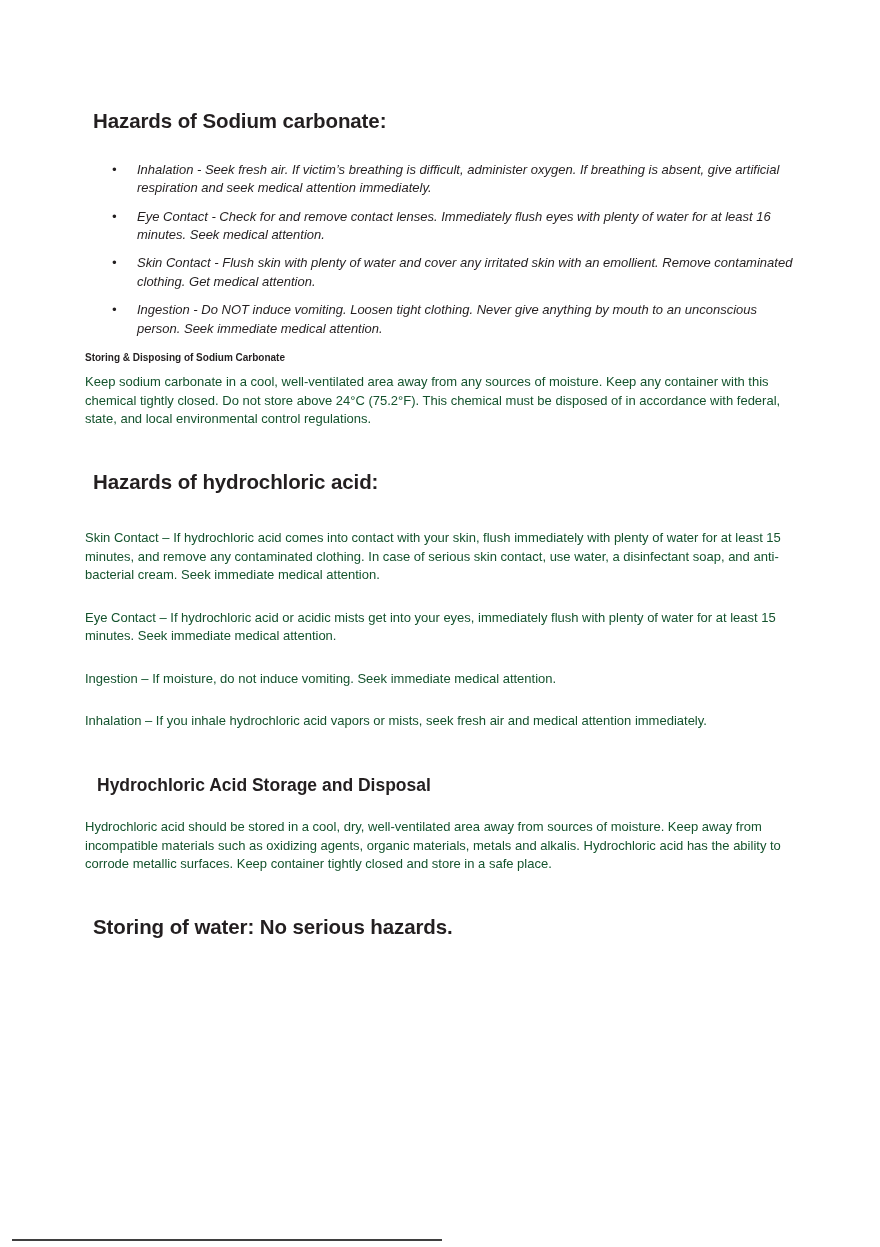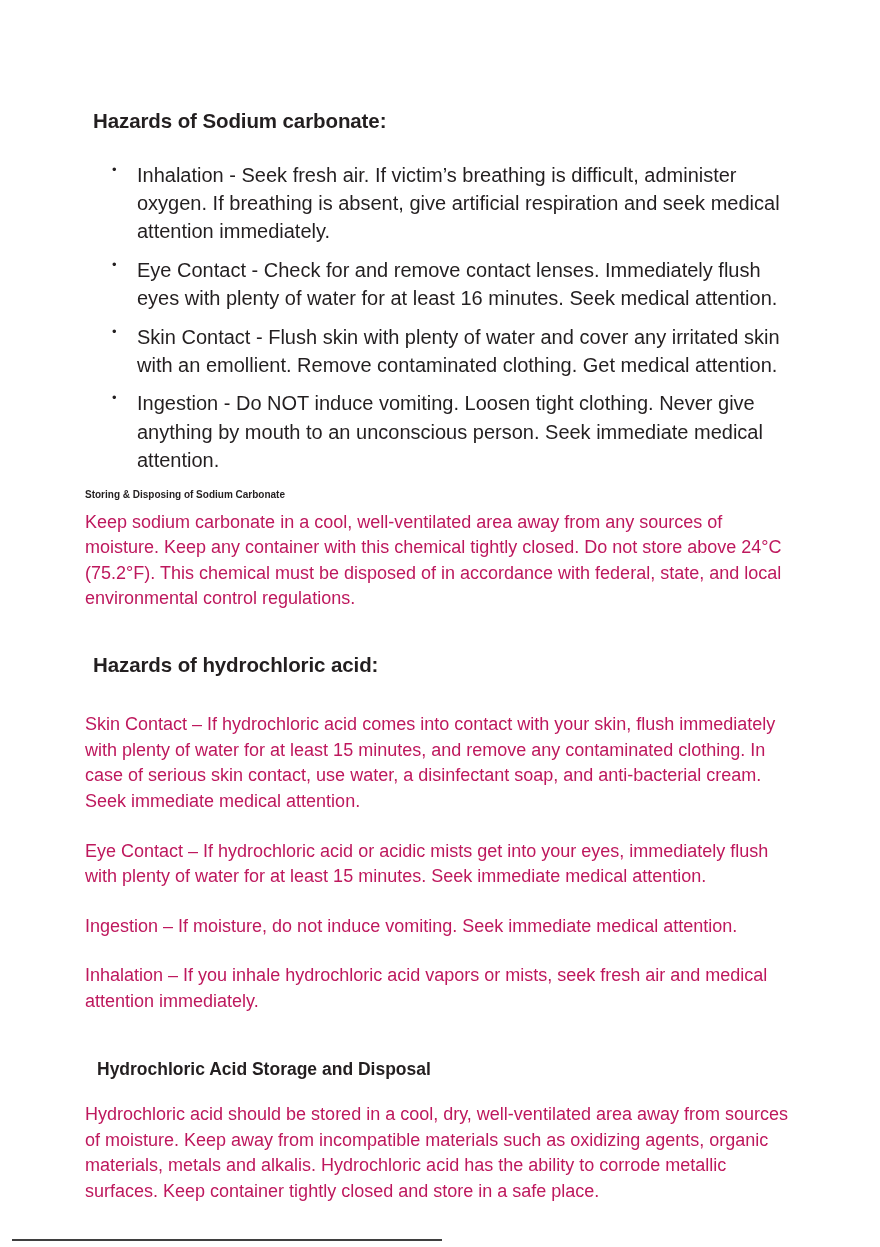--- a/index.html
+++ b/index.html
@@ -56,40 +56,41 @@
   h2.sub-title-lg {
     font-size: 17.5px;
     font-weight: bold;
     color: #231f20;
     margin: 12px;
     padding: 0;
     line-height: 1.3;
   }
 
   p.body-text {
-    font-size: 18px;
+    font-size: 13px;
     line-height: 1.42;
-    color: #be185d;
+    color: #14532d;
     margin: 0;
     padding: 0;
   }
 
   ul.hazard-list {
     list-style: none;
     margin: 0;
     padding: 0;
   }
 
   ul.hazard-list li {
     position: relative;
-    font-size: 20px;
+    font-size: 13px;
     line-height: 1.42;
     color: #231f20;
     padding-left: 52px;
     margin: 0 0 10px 0;
+    font-style: italic;
   }
 
   ul.hazard-list li:last-child {
     margin-bottom: 0;
   }
 
   ul.hazard-list li::before {
     content: "\2022";
     position: absolute;
     left: 27px;

